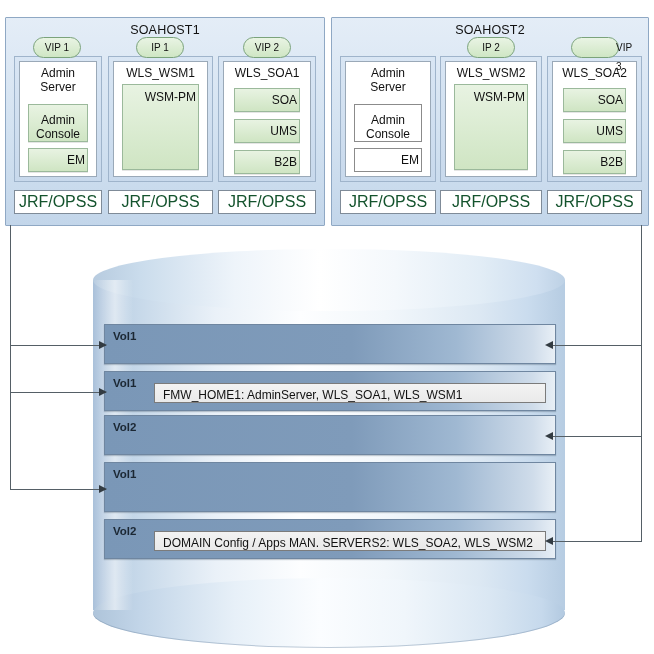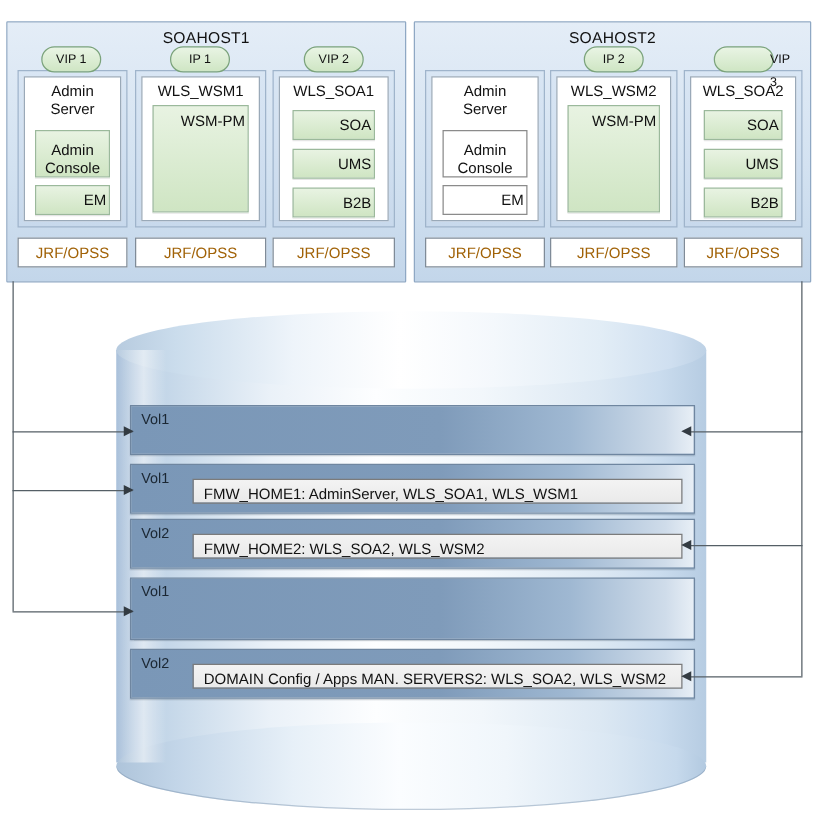--- a/index.html
+++ b/index.html
@@ -91,24 +91,24 @@
     border: 1px solid #8b8b8b;
     box-shadow: none;
   }
 
   
   .jrf {
     position: absolute;
     box-sizing: border-box;
     border: 1px solid #7f8b98;
     background: #ffffff;
-    font-size: 12px;
+    font-size: 16px;
     line-height: 12px;
     text-align: center;
-    color: #a16207;
+    color: #14532d;
     display: flex; align-items: center; justify-content: center;
   }
 
   
   #cyl-body {
     position: absolute;
     left: 93px; top: 268px; width: 472px; height: 330px;
     background: linear-gradient(90deg,
         #a9c0da 0%, #c3d6e8 8%, #eaf1f8 26%, #fdfeff 44%,
         #f2f7fb 62%, #dce8f3 82%, #cadcee 92%, #b6cce2 100%);
@@ -142,21 +142,21 @@
     position: absolute;
     box-sizing: border-box;
     border: 1px solid #6f86a0;
     background: linear-gradient(90deg, #7a97b7 0%, #7f9bba 55%, #9fb8d2 78%, #cfdcea 95%, #e8eff6 100%);
     box-shadow: 0 1px 1px rgba(40,60,80,.25);
   }
   .vol-tag {
     position: absolute;
     left: 8px; top: 5px;
     font-size: 11.5px;
-    font-weight: normal;
+    font-weight: bold;
     color: #1b2733;
   }
   .vol-box {
     position: absolute;
     left: 49px; right: 9px; top: 11px; bottom: 7px;
     box-sizing: border-box;
     border: 1px solid #7b7b7b;
     background: linear-gradient(180deg,#f3f3f3 0%, #eaeaea 100%);
     font-size: 12px;
     line-height: 16px;
@@ -297,21 +297,20 @@
     <div class="vol-tag">Vol1</div>
   </div>
 
   <div class="volrow" style="left:104px; top:359px; width:452px; height:40px;">
     <div class="vol-tag">Vol1</div>
     <div class="vol-box">FMW_HOME1: AdminServer, WLS_SOA1, WLS_WSM1</div>
   </div>
 
   <div class="volrow" style="left:104px; top:403px; width:452px; height:40px;">
     <div class="vol-tag">Vol2</div>
-    <div class="vol-box">FMW_HOME2: WLS_SOA2, WLS_WSM2</div>
   </div>
 
   <div class="volrow" style="left:104px; top:450px; width:452px; height:50px;">
     <div class="vol-tag">Vol1</div>
   </div>
 
   <div class="volrow" style="left:104px; top:507px; width:452px; height:40px;">
     <div class="vol-tag">Vol2</div>
     <div class="vol-box">DOMAIN Config / Apps MAN. SERVERS2: WLS_SOA2, WLS_WSM2</div>
   </div>

